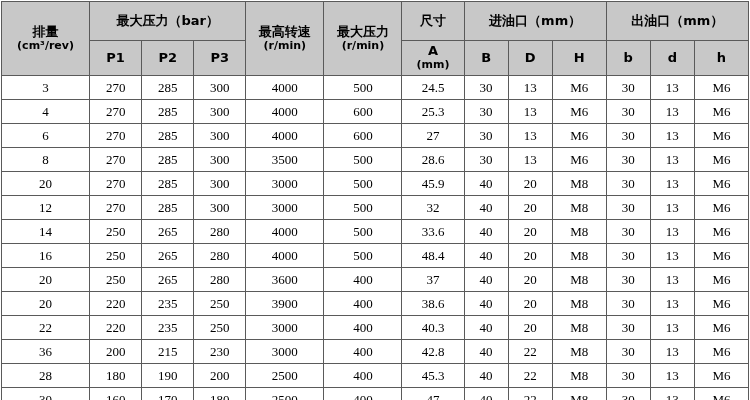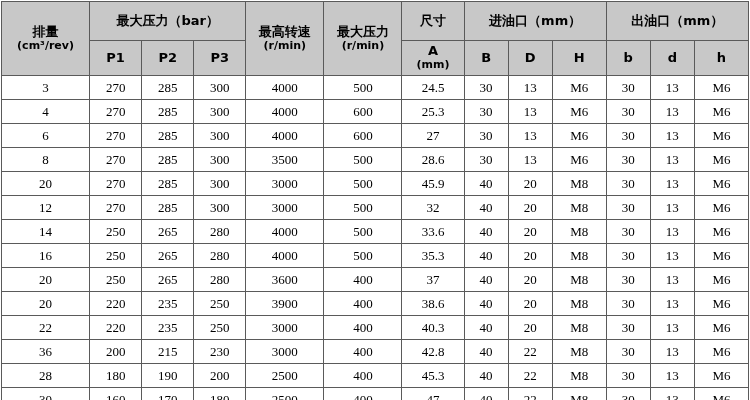--- a/index.html
+++ b/index.html
@@ -215,21 +215,21 @@
         <td>13</td>
         <td>M6</td>
       </tr>
       <tr>
         <td>16</td>
         <td>250</td>
         <td>265</td>
         <td>280</td>
         <td>4000</td>
         <td>500</td>
-        <td>35.3</td>
+        <td>48.4</td>
         <td>40</td>
         <td>20</td>
         <td>M8</td>
         <td>30</td>
         <td>13</td>
         <td>M6</td>
       </tr>
       <tr>
         <td>20</td>
         <td>250</td>

